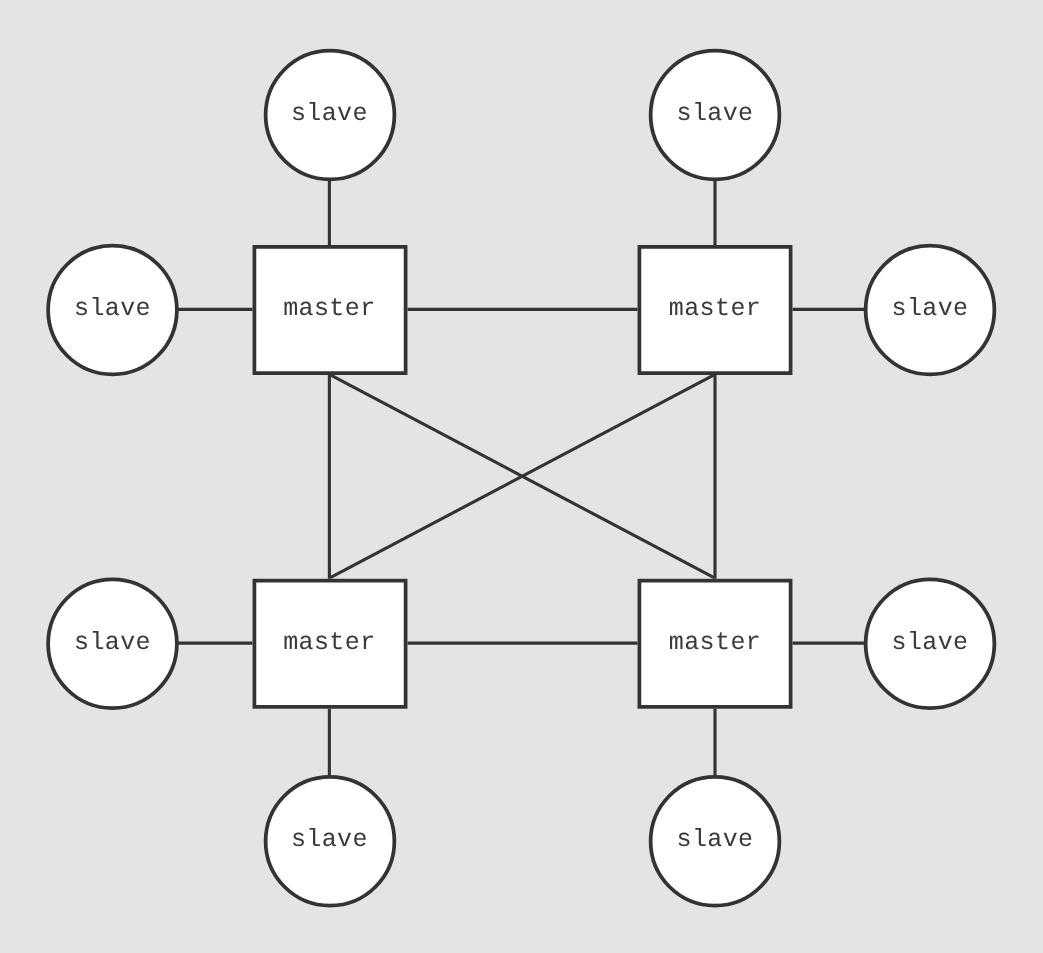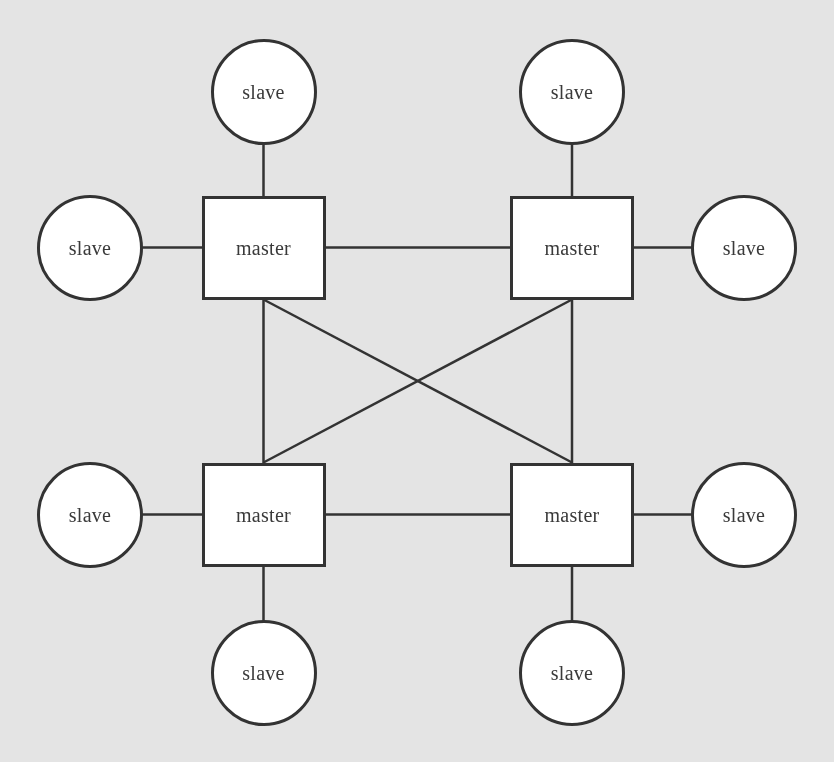--- a/index.html
+++ b/index.html
@@ -6,21 +6,21 @@
     margin: 0;
     padding: 0;
     background: var(--bg, #e4e4e4);
   }
   .stage {
     position: relative;
     width: 834px;
     height: 762px;
     background: var(--bg, #e4e4e4);
     overflow: hidden;
-    font-family: Liberation Serif, serif;
+    font-family: Liberation Mono, monospace;
   }
   .stage svg {
     position: absolute;
     left: 0;
     top: 0;
   }
   .node {
     position: absolute;
     box-sizing: border-box;
     background: var(--fill, #ffffff);

